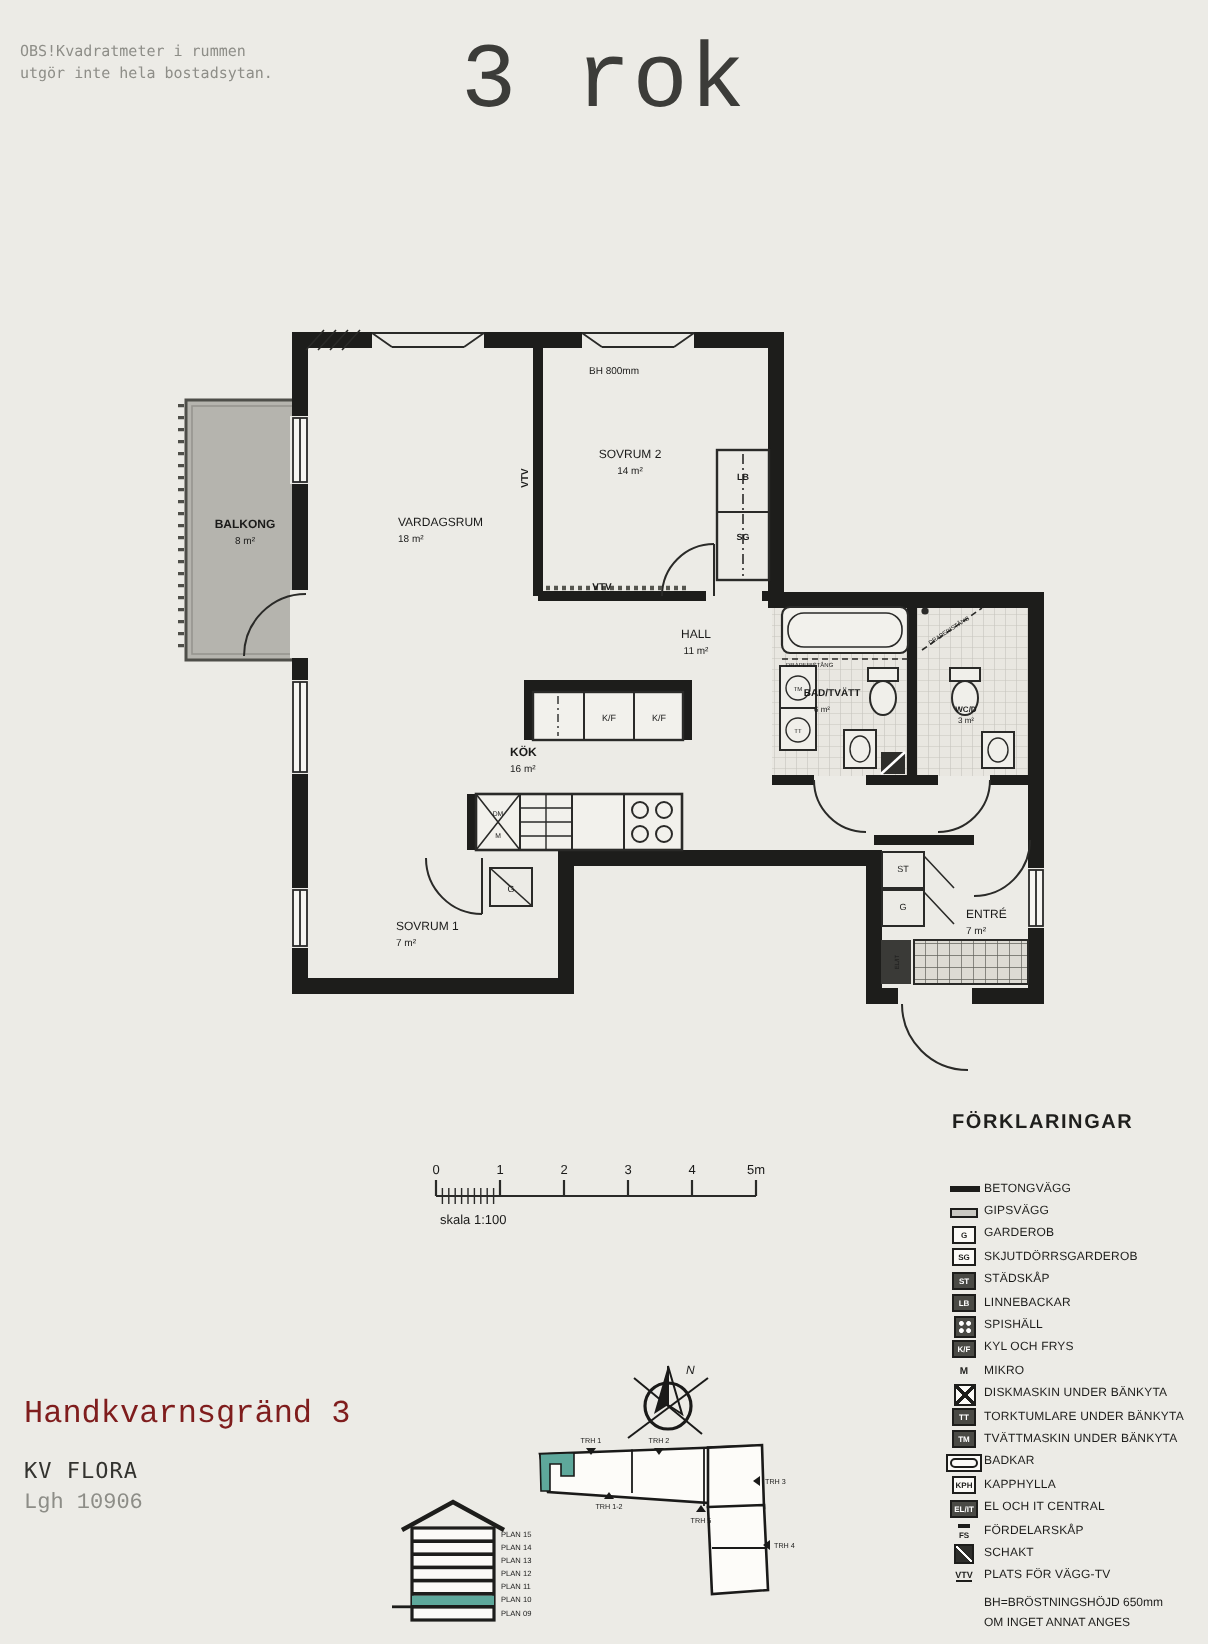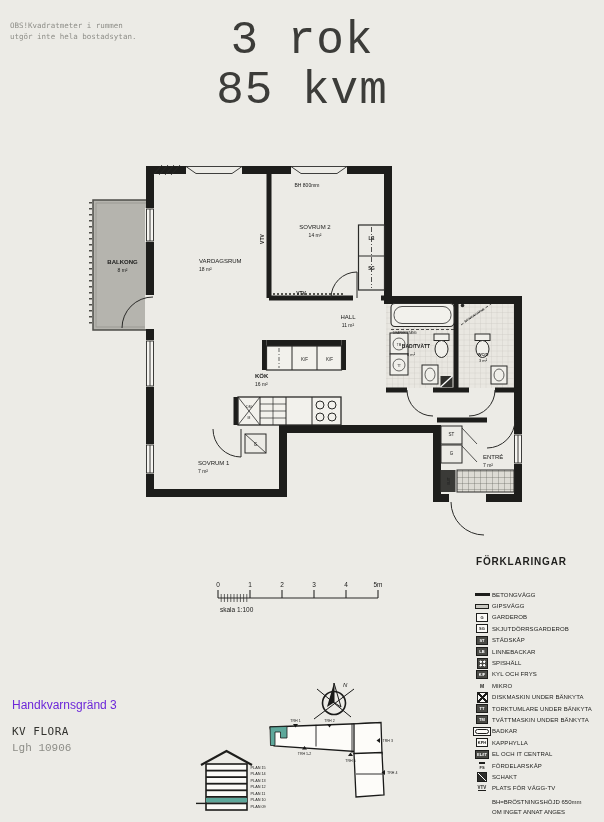--- a/index.html
+++ b/index.html
@@ -32,40 +32,39 @@
        background:linear-gradient(45deg,transparent 44%,#1d1d1b 44%,#1d1d1b 56%,transparent 56%),
        linear-gradient(-45deg,transparent 44%,#1d1d1b 44%,#1d1d1b 56%,transparent 56%),#fbfaf7}
   .i-tub{width:16px;height:7px;border:1px solid #1d1d1b;background:#fbfaf7;position:relative}
   .i-tub::after{content:"";position:absolute;inset:1px;border:1px solid #1d1d1b;border-radius:3.5px}
   .i-fs{font-size:4px;font-weight:bold;border-top:2px solid #1d1d1b;padding-top:1px}
   .i-schakt{width:8px;height:8px;border:1px solid #1d1d1b;
             background:linear-gradient(45deg,#2e2e2b 46%,#fff 46%,#fff 54%,#2e2e2b 54%)}
   .i-vtv{font-size:4.5px;font-weight:bold;border-bottom:1px solid #1d1d1b}
   .lfoot{margin:4px 0 0 20px;font-size:6px;line-height:9.5px}
   .address{position:absolute;left:12px;top:698px}
-  .addr-street{font-family:Liberation Sans, sans-serif;font-size:12px;color:#6d28d9}
+  .addr-street{font-family:Liberation Mono, monospace;font-size:16px;color:#7f1d1d}
   .addr-block{margin-top:13px;font-family:"DejaVu Sans Mono",monospace;font-size:11px;font-weight:normal;
               color:#33332f;letter-spacing:.5px}
   .addr-apt{margin-top:4px;font-family:Liberation Mono, monospace;font-size:11px;color:#8d8d87}
   .siteplan{position:absolute;left:264px;top:676px}
   .elevation{position:absolute;left:196px;top:748px}
 </style>
 </head>
 <body>
 
 <div class="page">
 
   <div class="note">
     <div>OBS!Kvadratmeter i rummen</div>
     <div>utgör inte hela bostadsytan.</div>
   </div>
 
   <div class="title">
     <div>3 rok</div>
-    <div>85 kvm</div>
   </div>
 
   <svg class="plan" width="450" height="392" viewBox="0 0 450 392">
     <defs>
       <pattern id="tiles" width="5.5" height="5.5" patternUnits="userSpaceOnUse">
         <rect width="5.5" height="5.5" fill="#e9e7e1"></rect>
         <path d="M5.5,0 L5.5,5.5 L0,5.5" stroke="#c7c5be" stroke-width="0.6" fill="none"></path>
       </pattern>
       <pattern id="grid7" width="6" height="6" patternUnits="userSpaceOnUse">
         <rect width="6" height="6" fill="#dddbd4"></rect>

